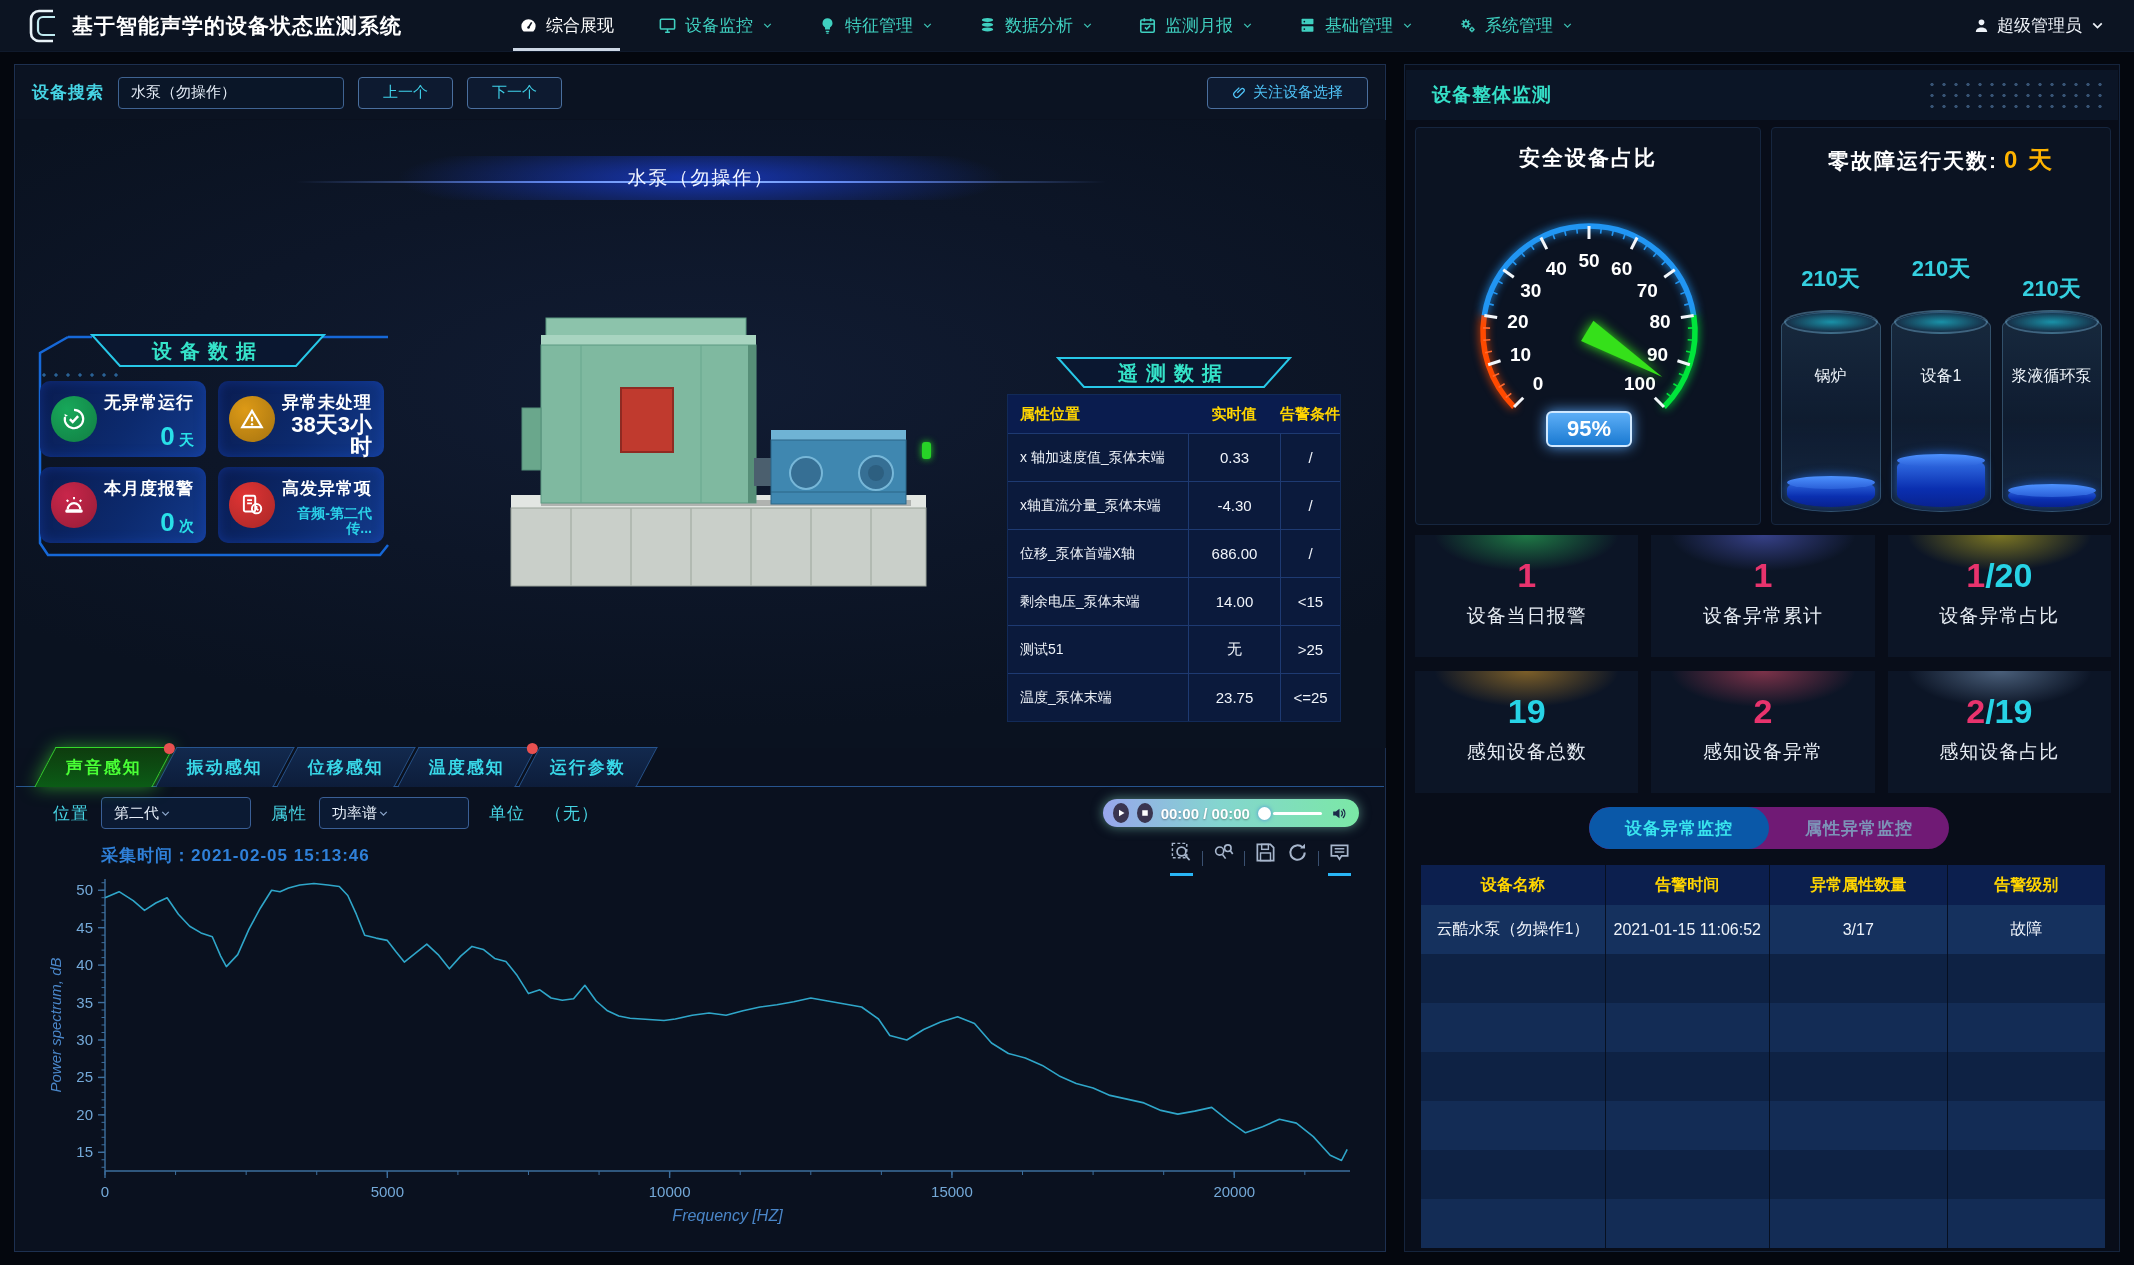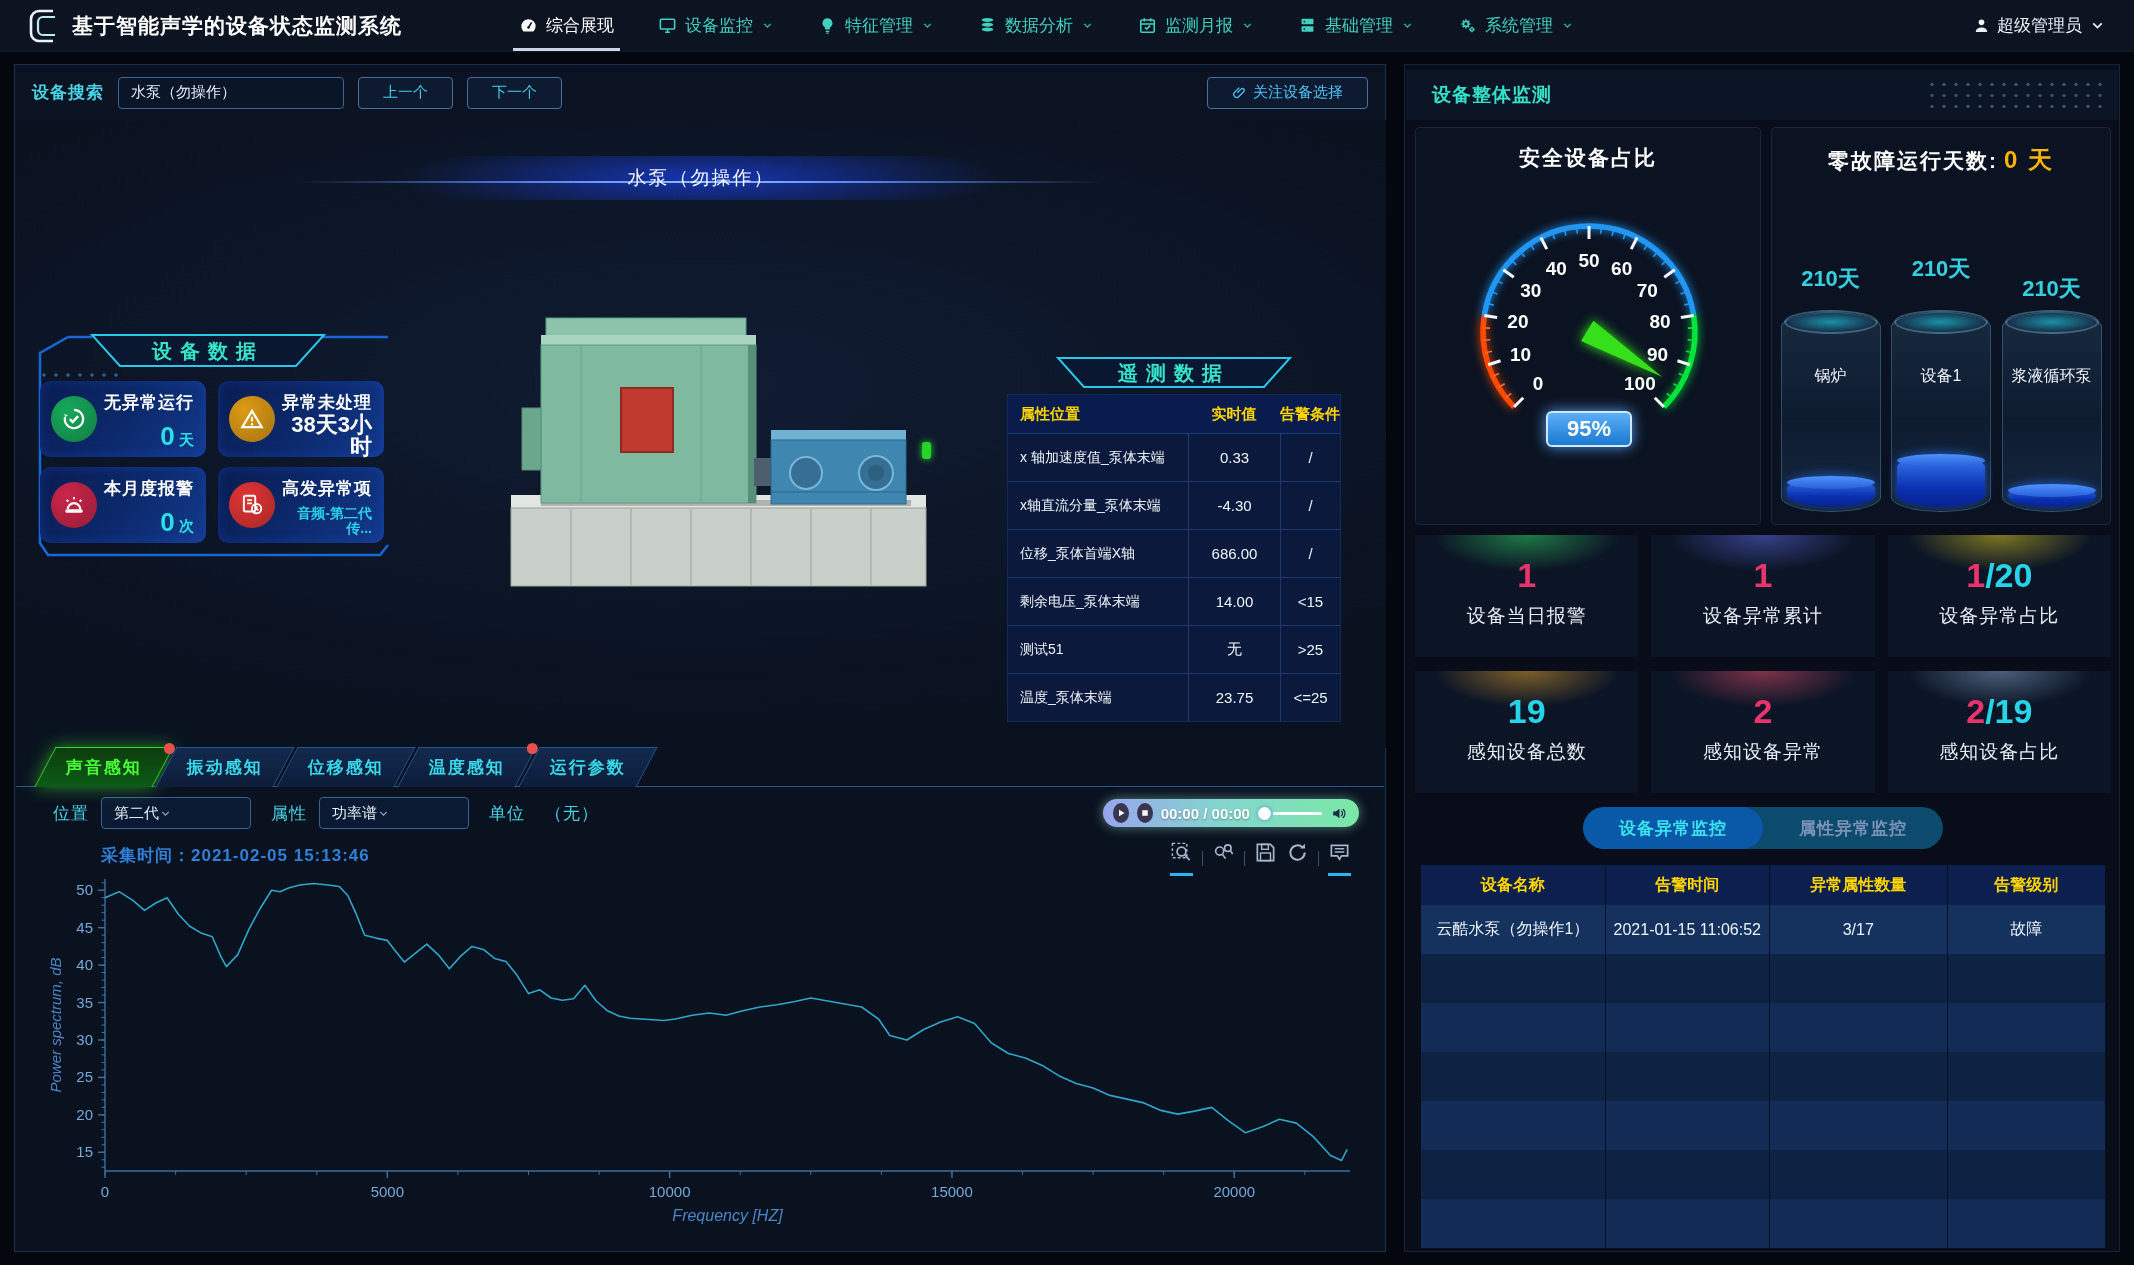--- a/index.html
+++ b/index.html
@@ -165,22 +165,22 @@
        border-radius:50%; background:linear-gradient(180deg,#4d92ff,#2a5fd8);}
 
   .stats{ position:absolute; left:10px; top:470px; width:696px; display:grid;
        grid-template-columns:repeat(3,1fr); gap:14px 13px;}
   .stat{ height:122px; background:#0c1526; position:relative; overflow:hidden; text-align:center;}
   .stat .glow{ position:absolute; top:0; left:0; right:0; height:48px; opacity:.55;}
   .stat .val{ margin-top:22px; font-size:34px; font-weight:bold; position:relative; line-height:1.1;}
   .stat .lbl{ margin-top:9px; font-size:19px; color:#e8eef5; position:relative; letter-spacing:1px;}
   .pink{ color:#e8336d;} .cyan{ color:#27d3e6;}
 
-  .atabs{ position:absolute; left:178px; top:742px; width:360px; height:42px; border-radius:21px;
-       background:#0c4a6e; display:flex; overflow:hidden;}
+  .atabs{ position:absolute; left:184px; top:742px; width:360px; height:42px; border-radius:21px;
+       background:#701a75; display:flex; overflow:hidden;}
   .atab{ flex:1; display:flex; align-items:center; justify-content:center; font-size:17px;
        font-weight:bold; color:#7d93b8; letter-spacing:1px; cursor:pointer;}
   .atab.active{ background:#0a58a8; border-radius:21px; color:#39e4ee;}
 
   .atable{ position:absolute; left:16px; top:800px; width:684px;}
   .arow{ display:grid; grid-template-columns:27% 24% 26% 23%; height:49px;}
   .arow.head{ height:40px; background:#0c1f4e;}
   .arow .cell{ display:flex; align-items:center; justify-content:center; font-size:16px;
        color:#eef3fa; border-right:1px solid rgba(7,13,28,.9);}
   .arow .cell:last-child{ border-right:none;}

